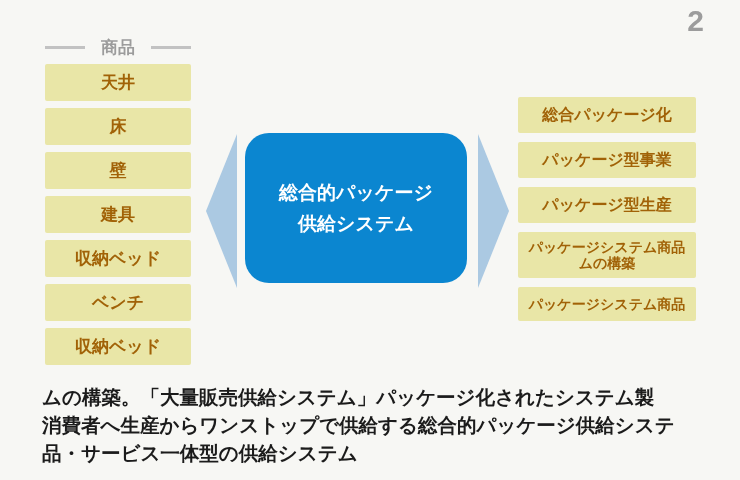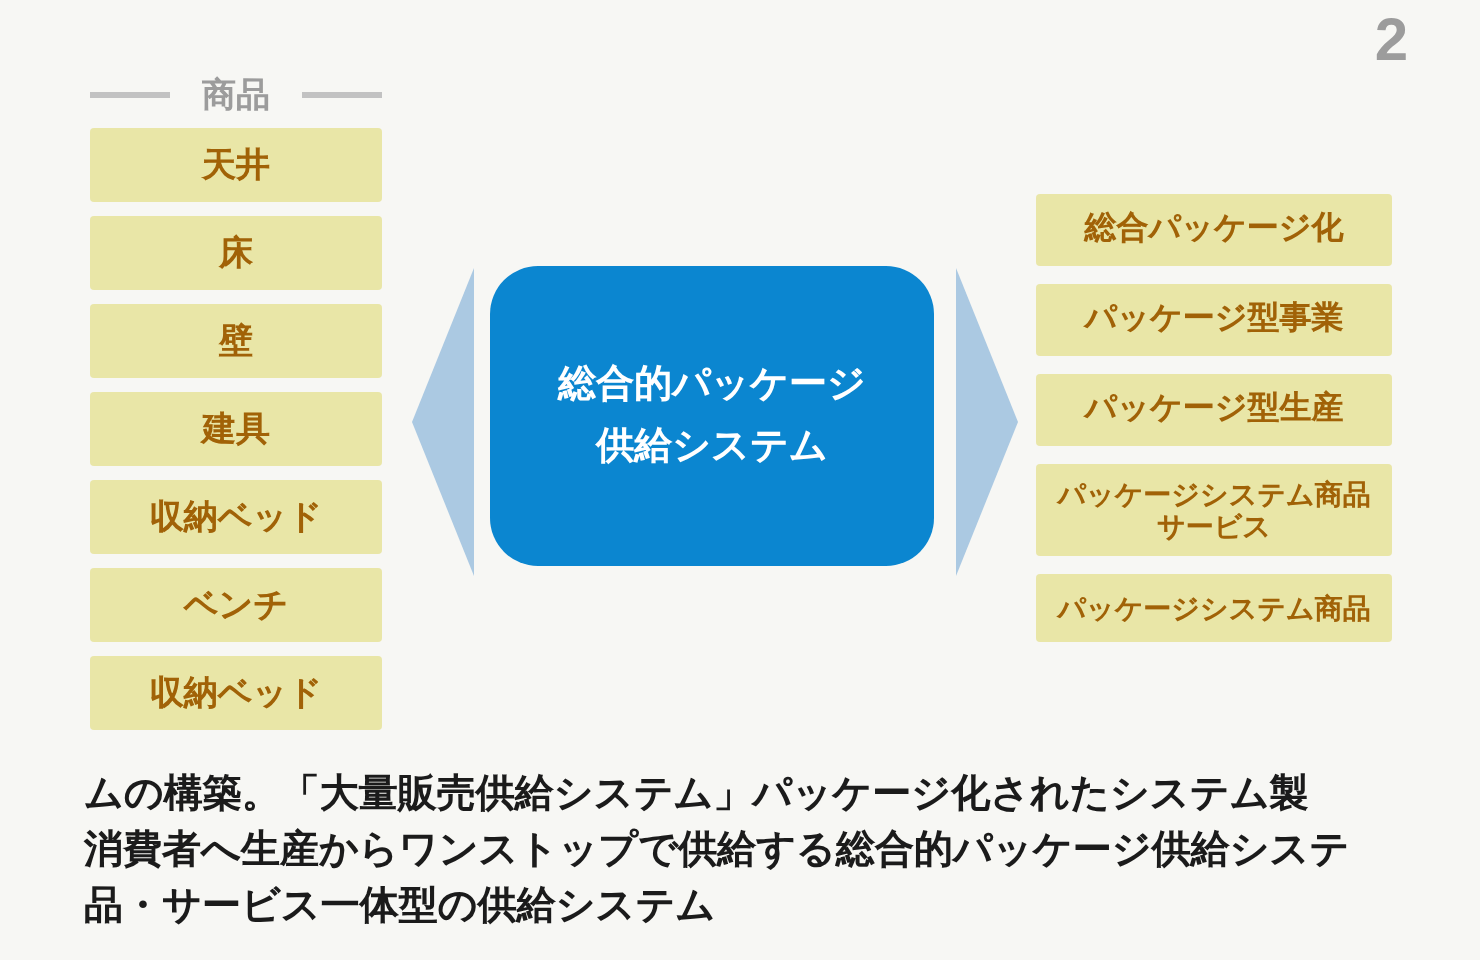--- a/index.html
+++ b/index.html
@@ -172,21 +172,21 @@
   </div>
 
   <div class="arrow-right"></div>
 
   <div class="right-col">
     <div class="ybox rt-lg">総合パッケージ化</div>
     <div class="ybox rt-lg">パッケージ型事業</div>
     <div class="ybox rt-lg">パッケージ型生産</div>
     <div class="ybox rt-tall">
       <span>パッケージシステム商品</span>
-      <span>サービス</span>
+      <span>ムの構築</span>
     </div>
     <div class="ybox rt-sm">パッケージシステム商品</div>
   </div>
 
   <div class="description">
     <div>ムの構築。「大量販売供給システム」パッケージ化されたシステム製</div>
     <div>消費者へ生産からワンストップで供給する総合的パッケージ供給システ</div>
     <div>品・サービス一体型の供給システム</div>
   </div>
 

